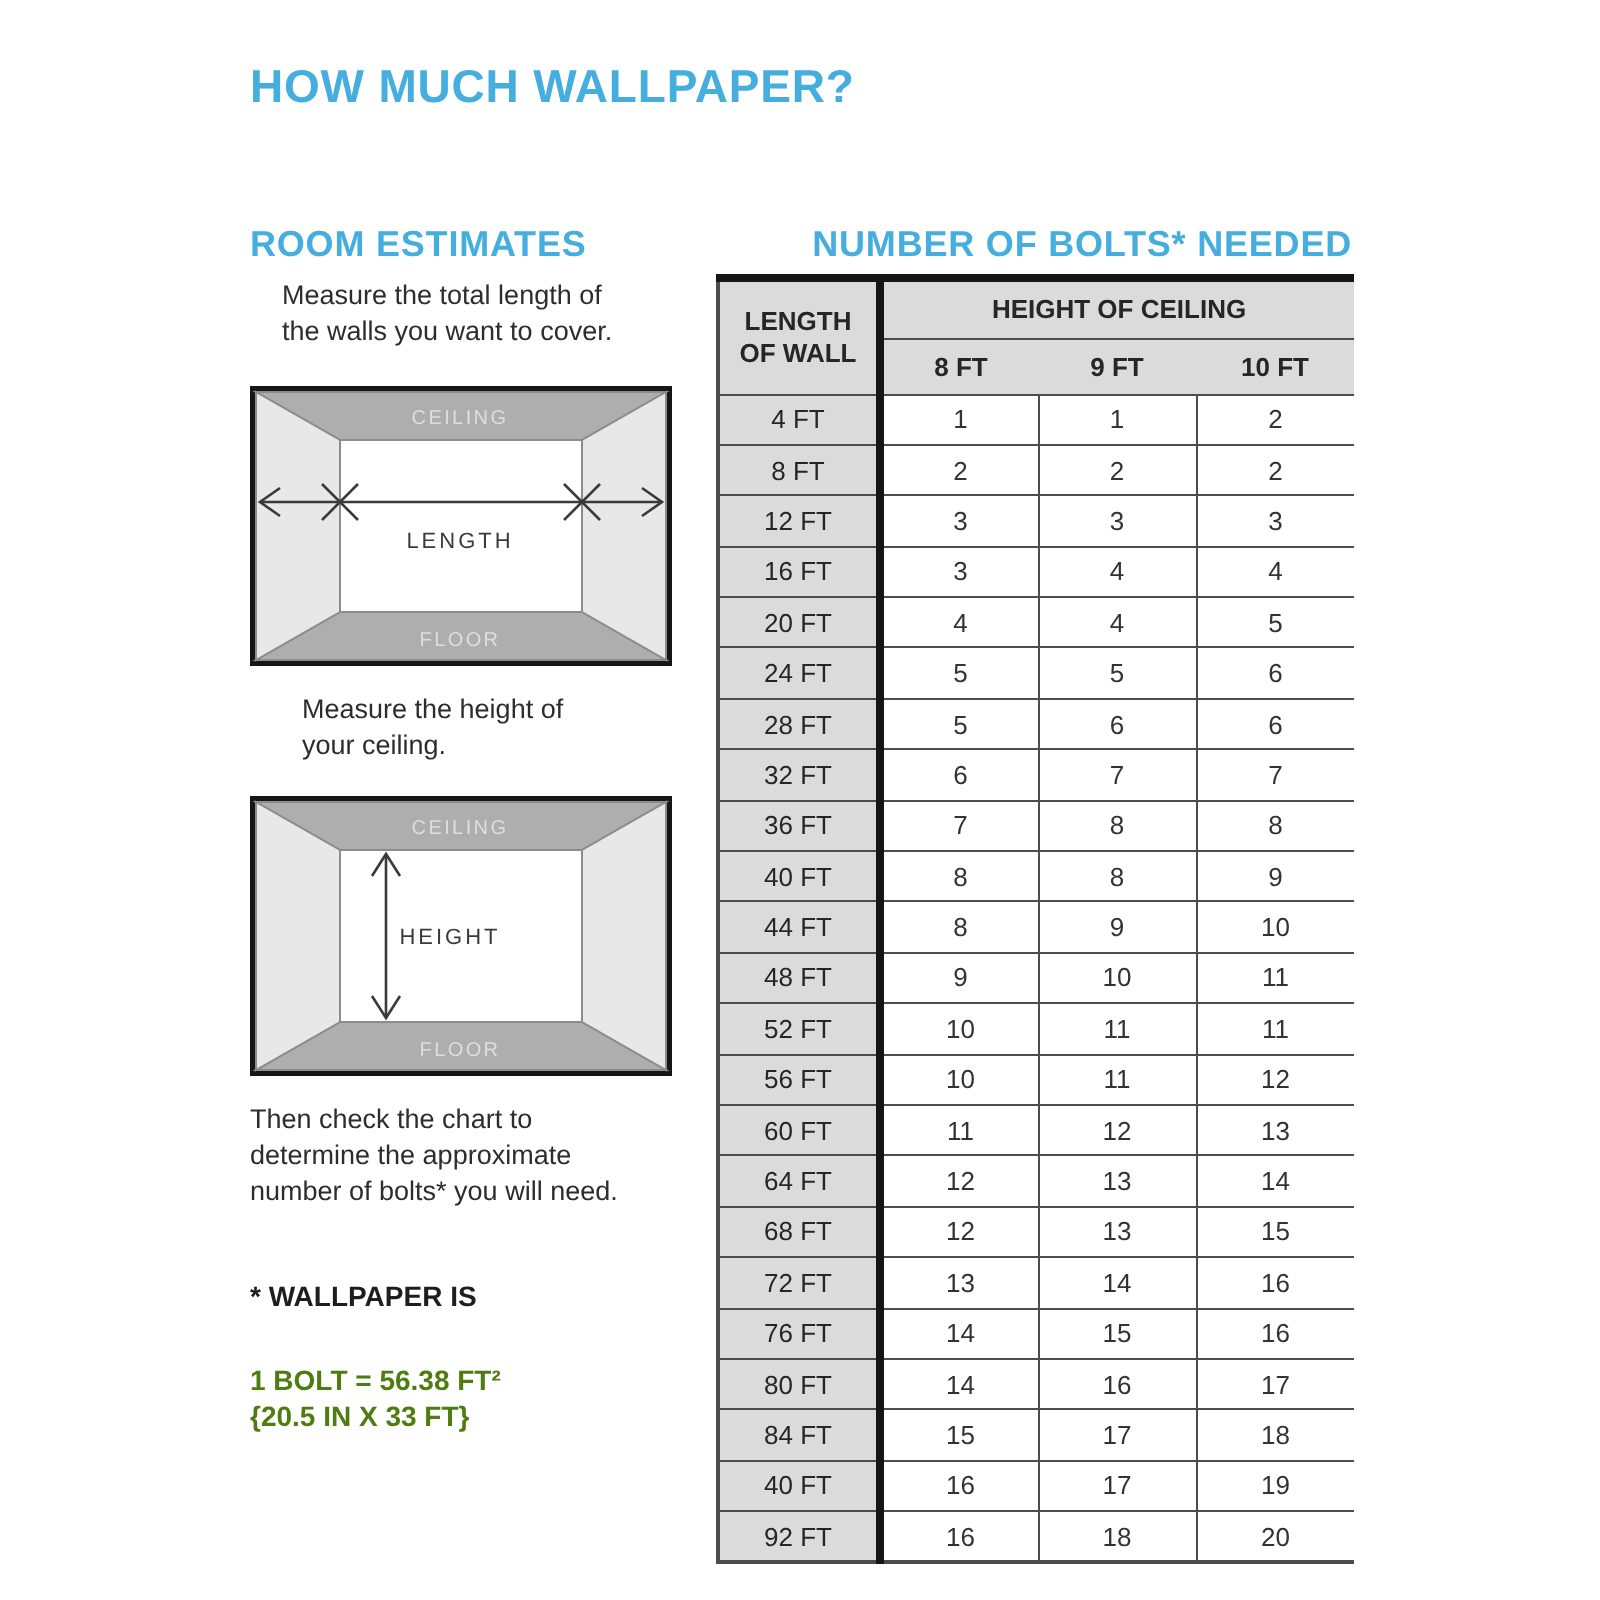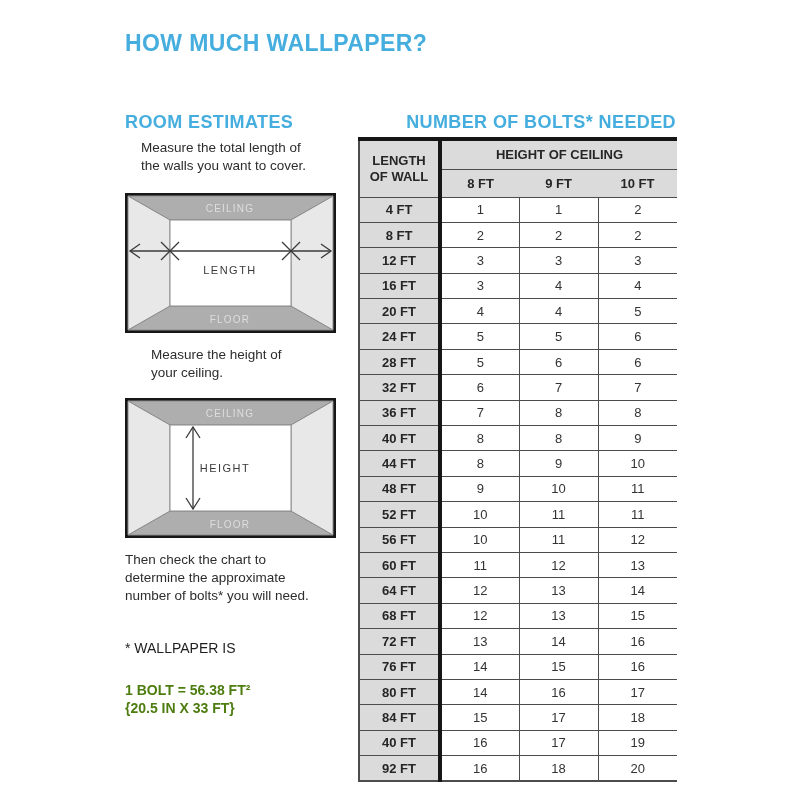--- a/index.html
+++ b/index.html
@@ -18,21 +18,21 @@
   }
   .section-heading {
     font-size: 18px; font-weight: bold; letter-spacing: 0.4px;
     color: #45aede;
   }
   .body-text {
     font-size: 13.5px; line-height: 1.33; color: #2d2d2d;
     white-space: pre-line;
   }
   .footnote {
-    font-size: 14px; font-weight: normal; color: #1e1e1e; line-height: 1.32;
+    font-size: 14px; font-weight: bold; color: #1e1e1e; line-height: 1.32;
   }
   .footnote .indent { padding-left: 9px; }
   .bolt-def {
     font-size: 14px; font-weight: bold; color: #4d7c0f; line-height: 1.32;
     white-space: pre-line;
   }
 
   
   .table-heading {
     left: 358px; top: 112px; width: 318px; text-align: right;
@@ -53,21 +53,21 @@
   table.bolts thead th {
     background: #dbdbdb; font-weight: bold; color: #262626;
   }
   th.corner {
     border-right: 4px solid #161616;
     white-space: pre-line; line-height: 1.25; font-size: 13px;
   }
   tr.group-row th.group { height: 30px; }
   tr.sub-row th { height: 28px; }
   tbody th.row-label {
-    background: #dbdbdb; font-weight: bold; color: #262626;
+    background: #dbdbdb; font-weight: normal; color: #262626;
     border-right: 4px solid #161616; height: 25.4px;
   }
   tbody td {
     background: #ffffff; color: #333333; font-weight: normal;
   }
   tbody td + td { border-left: 1.5px solid #4c4c4c; }
 
   svg text { font-family: "Liberation Sans", "DejaVu Sans", sans-serif; }
 </style>
 </head>

